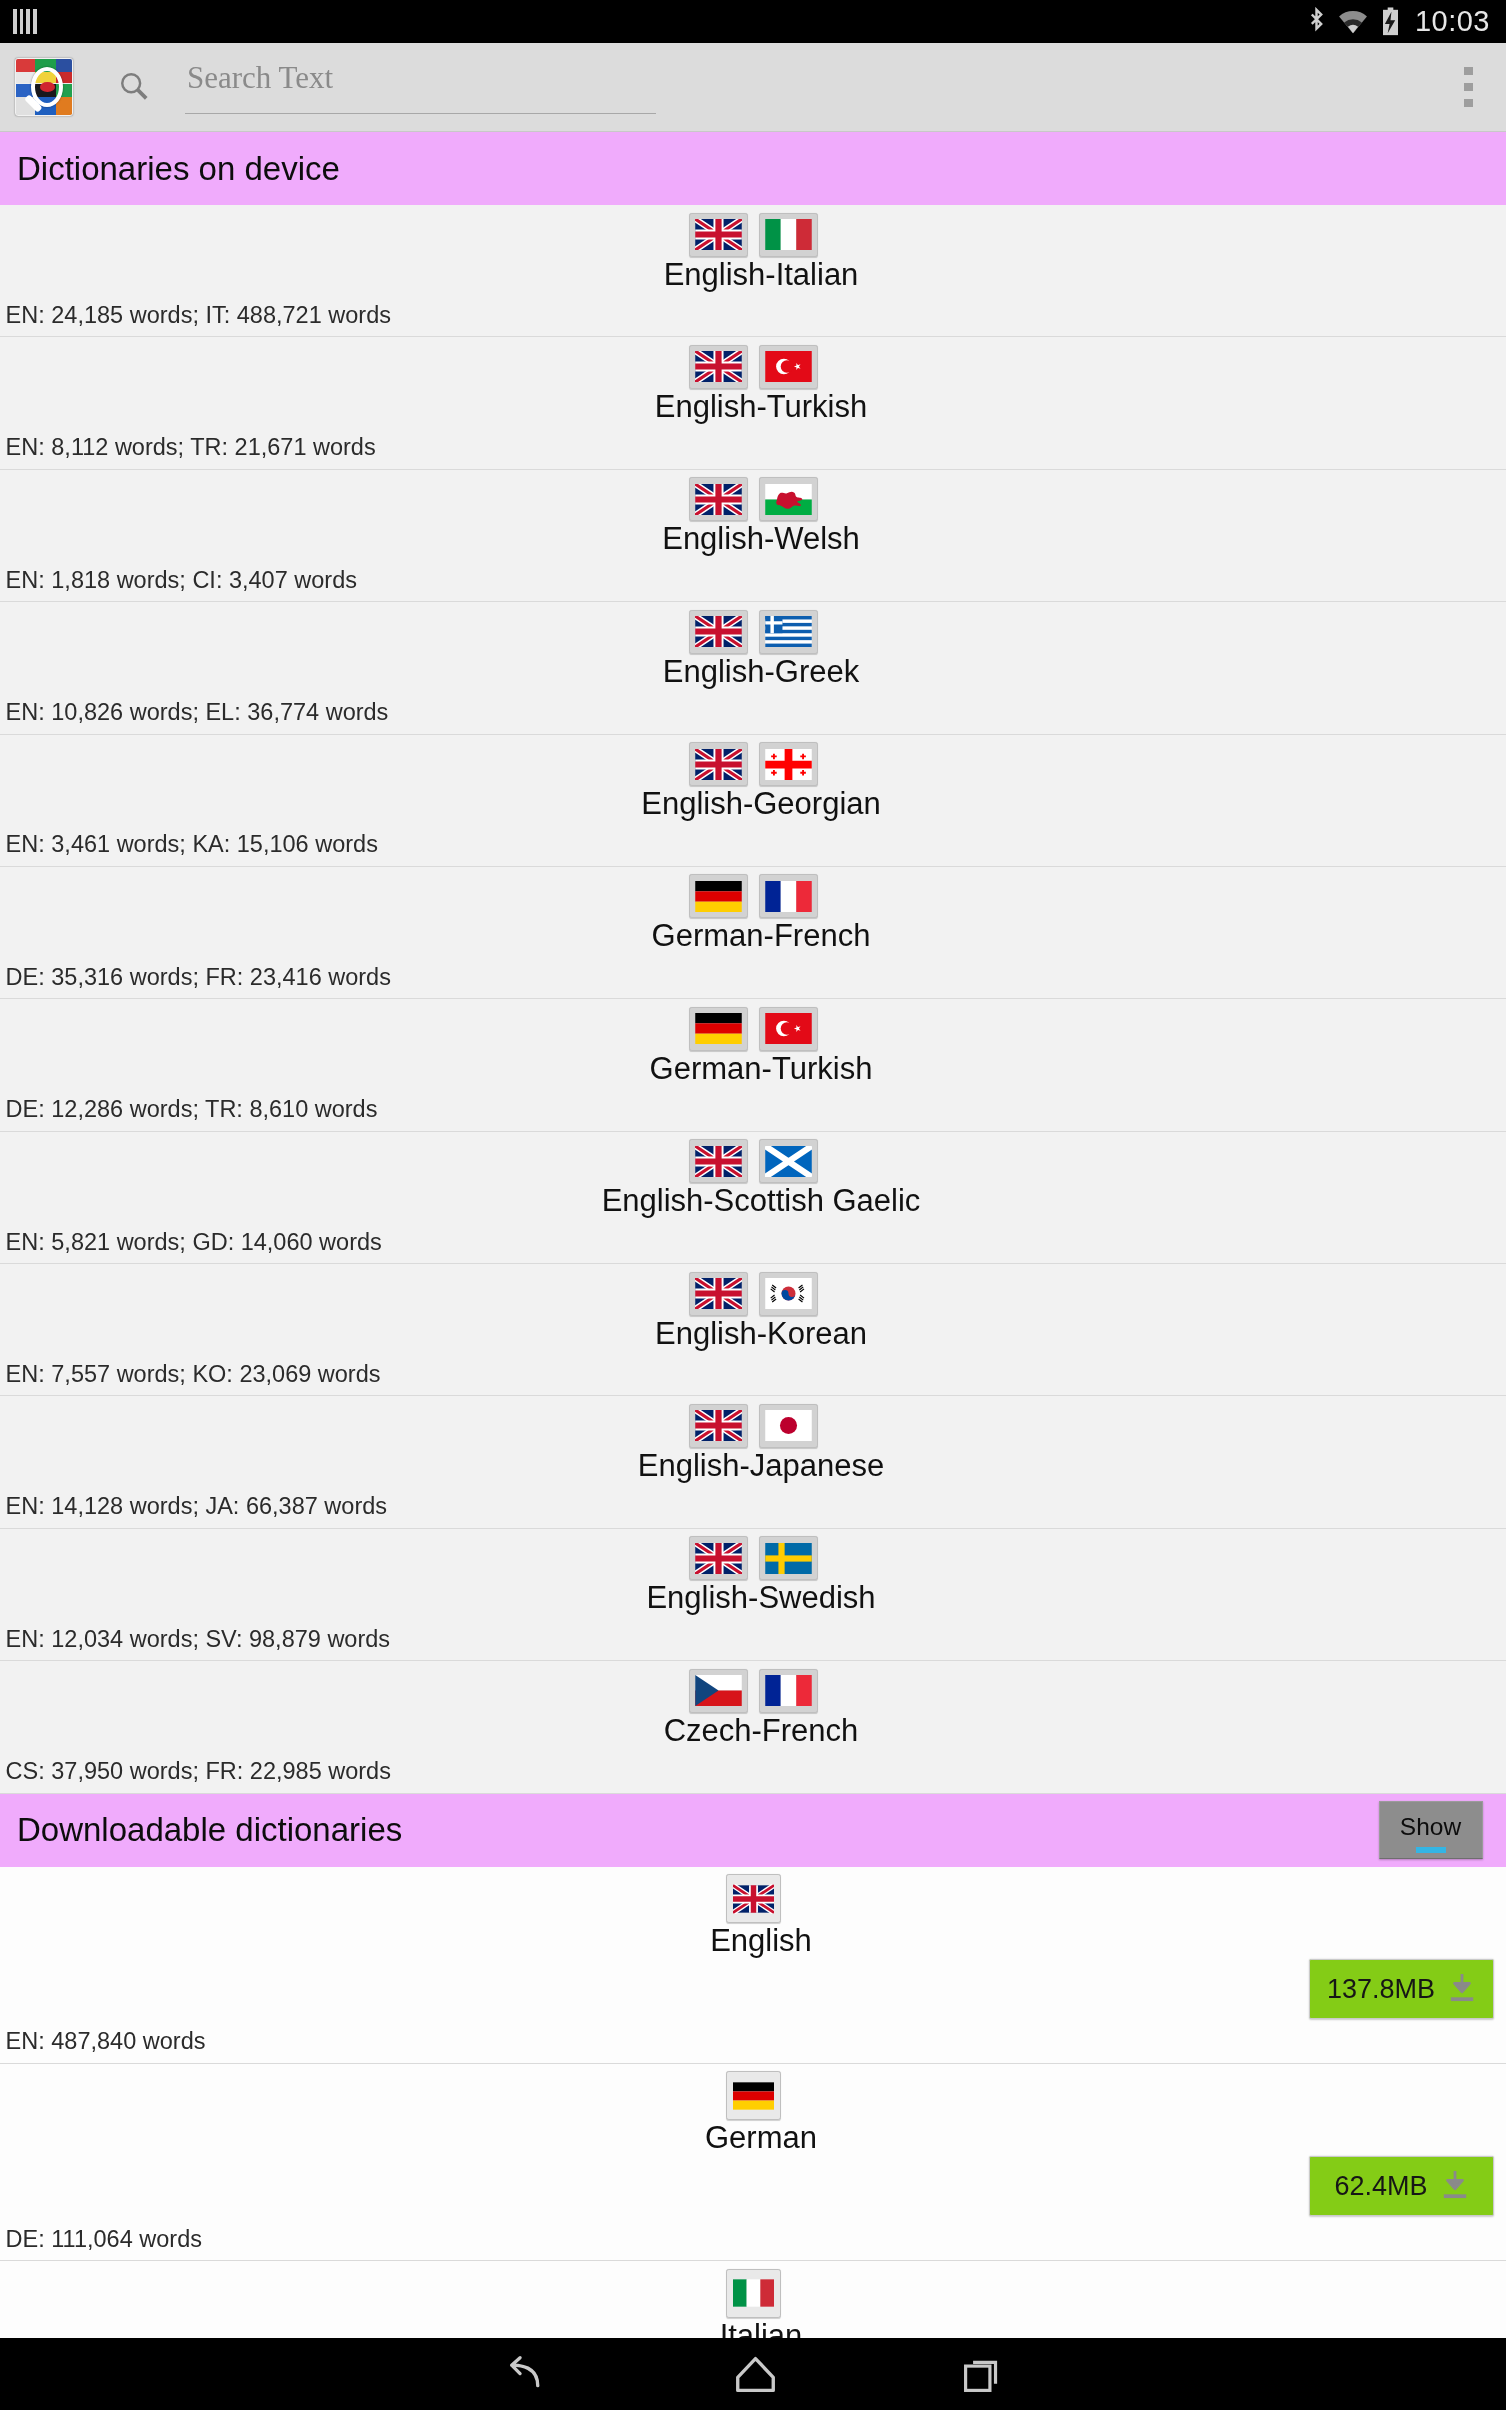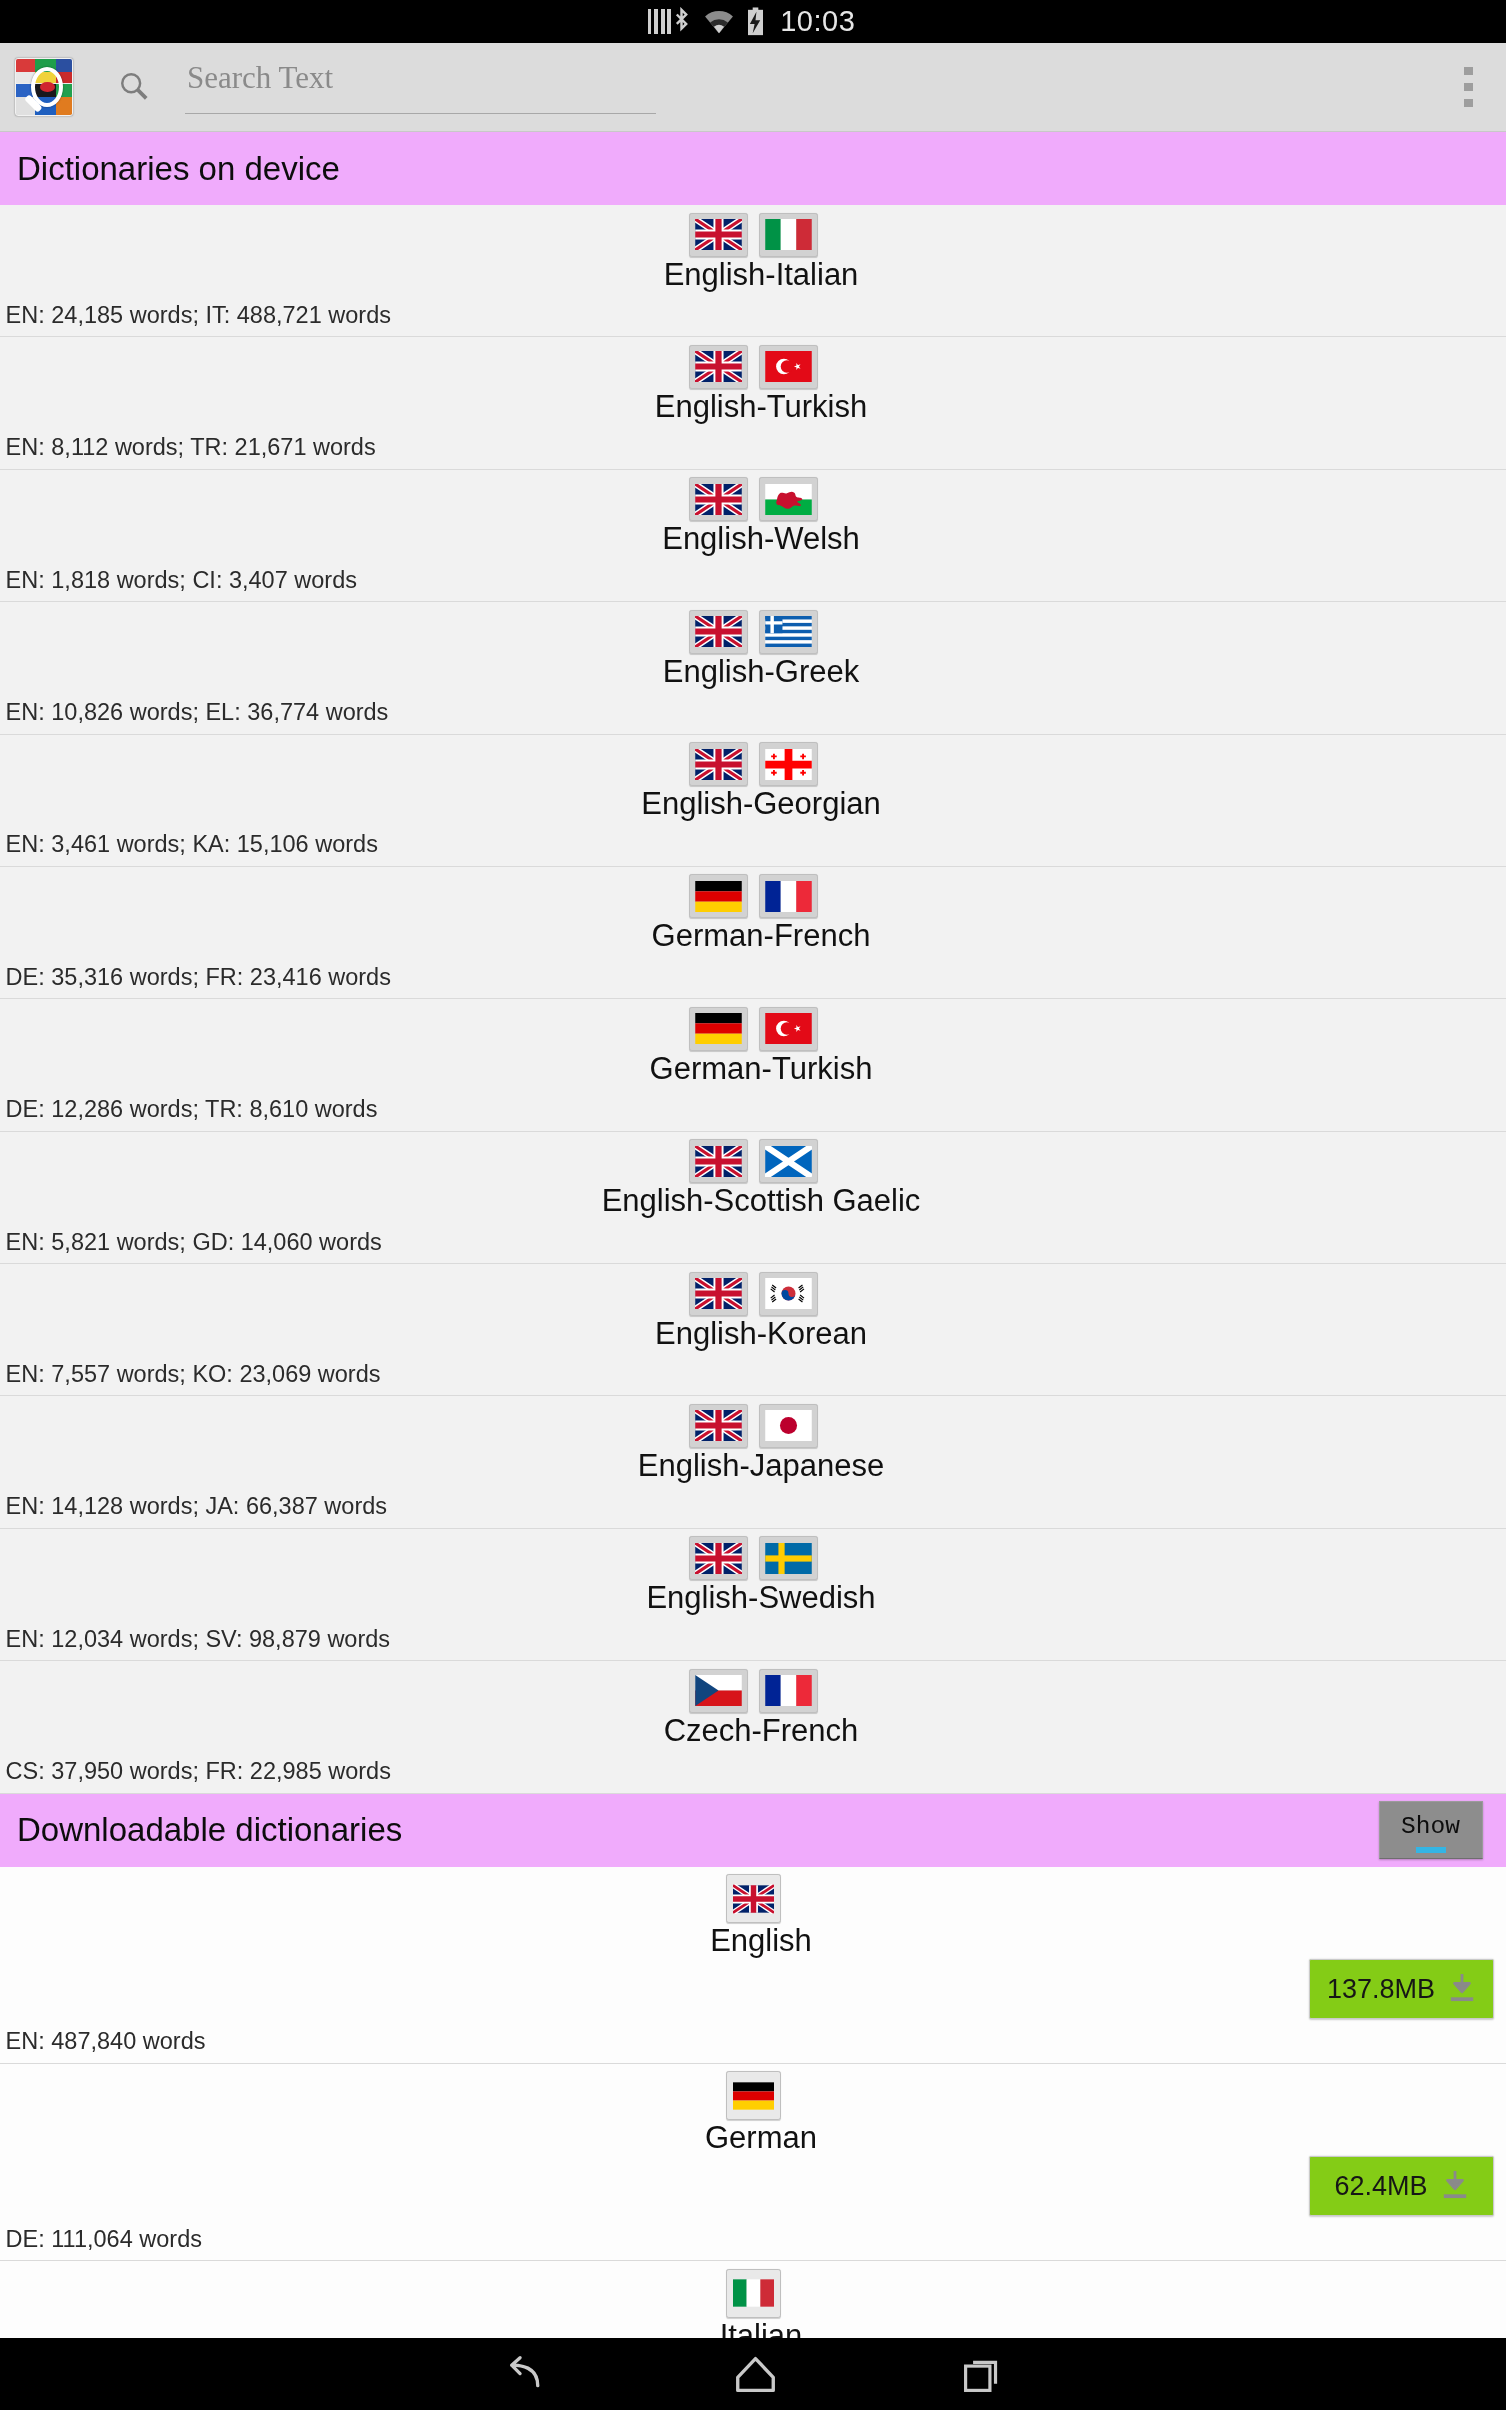--- a/index.html
+++ b/index.html
@@ -7,21 +7,21 @@
     width: 1507px; height: 2411px;
     background: #ffffff;
     font-family: "Liberation Sans", sans-serif;
     overflow: hidden;
   }
   #app { width: 1507px; height: 2411px; position: relative; display: flex; flex-direction: column; }
 
   
   .statusbar {
     height: 43px; background: #000000; color: #d8d8d8;
-    display: flex; align-items: center; justify-content: center;
+    display: flex; align-items: center; justify-content: space-between;
     padding: 0 17px 0 13px; flex: 0 0 43px;
   }
   .sb-left { display: flex; align-items: center; gap: 2.8px; }
   .sb-bars { display: flex; gap: 2.8px; align-items: flex-end; }
   .sb-bars i { display: block; width: 3.8px; height: 24.5px; background: #cfcfcf; }
   .sb-right { display: flex; align-items: center; gap: 10.4px; }
   .sb-clock { font-size: 29px; color: #e6e6e6; letter-spacing: 0.5px; margin-left: 3.8px; }
   .ic { display: inline-block; line-height: 0; }
 
   
@@ -67,21 +67,21 @@
   .section-header {
     background: #f0abfc; height: 73px; display: flex; align-items: center;
     padding: 0 24.5px 0 17px; color: #111; position: relative;
   }
   .section-header .title { font-size: 33px; color: #0d0d0d; }
   .show-btn {
     margin-left: auto; background: #8d8d8d; color: #0d0d0d;
     border: 0.9px solid #9b9b9b; border-bottom: 1.9px solid #6e6e6e;
     width: 104px; height: 58px; font-size: 24.5px; cursor: pointer;
     display: flex; flex-direction: column; align-items: center; justify-content: flex-start;
-    padding-top: 11.3px; position: relative; font-family: Liberation Mono, monospace;
+    padding-top: 11.3px; position: relative; font-family: Liberation Sans, sans-serif;
     box-shadow: 0 0.9px 1.9px rgba(0,0,0,.25);
   }
   .show-btn .accent {
     position: absolute; bottom: 4.7px; left: 50%; transform: translateX(-50%);
     width: 30px; height: 6.6px; background: #33b5e5;
   }
 
   .dict-row { background: #f2f2f2; border-bottom: 0.9px solid #dadada; padding: 7.5px 0 5.6px 0; }
   .dict-row.dl { background: #fdfdfd; }
   .row-main { display: flex; align-items: center; padding: 0 13px; min-height: 58px; flex-direction: column; }

